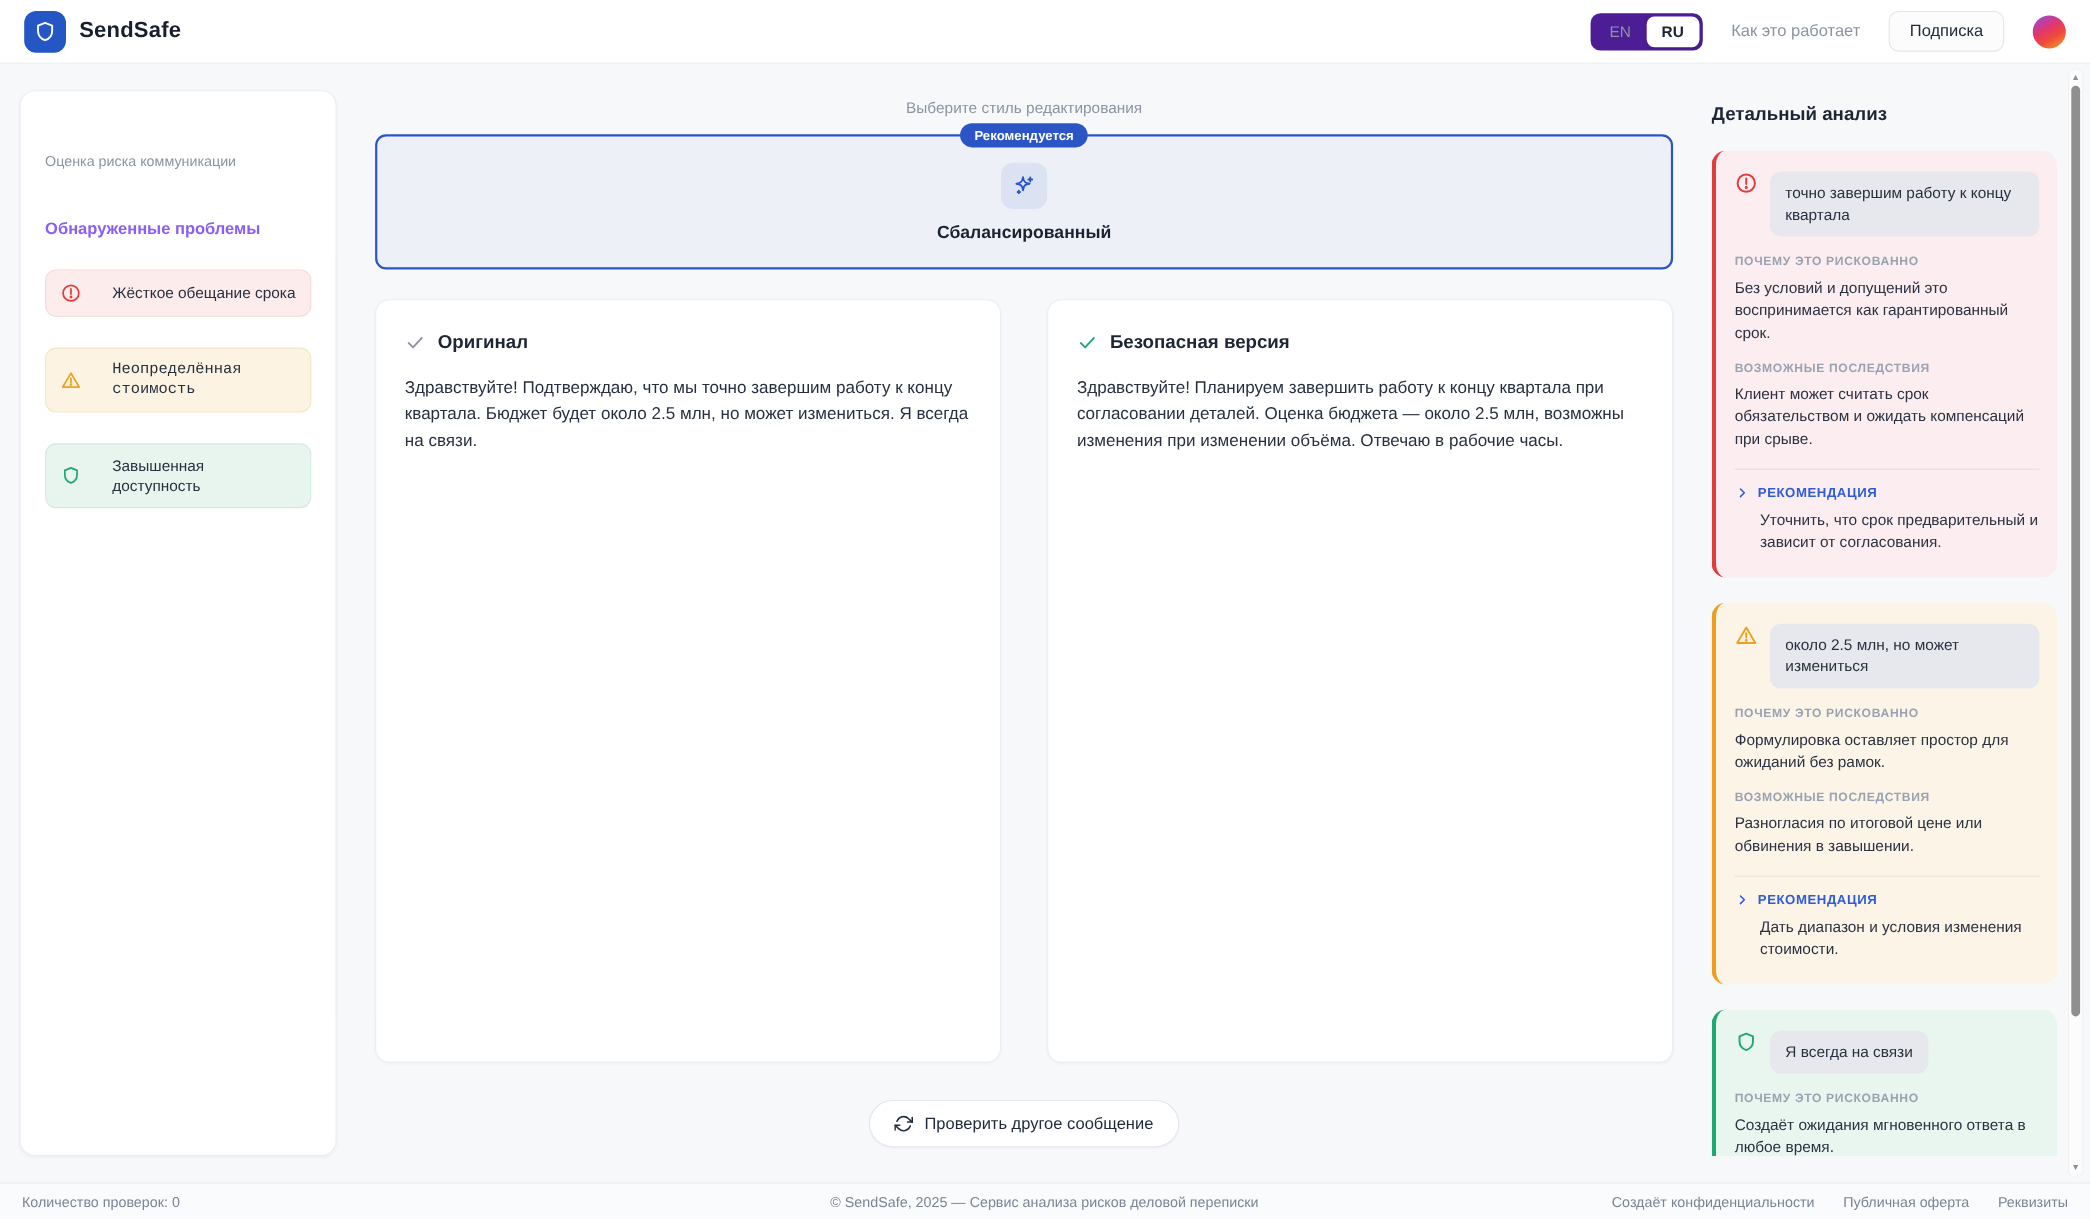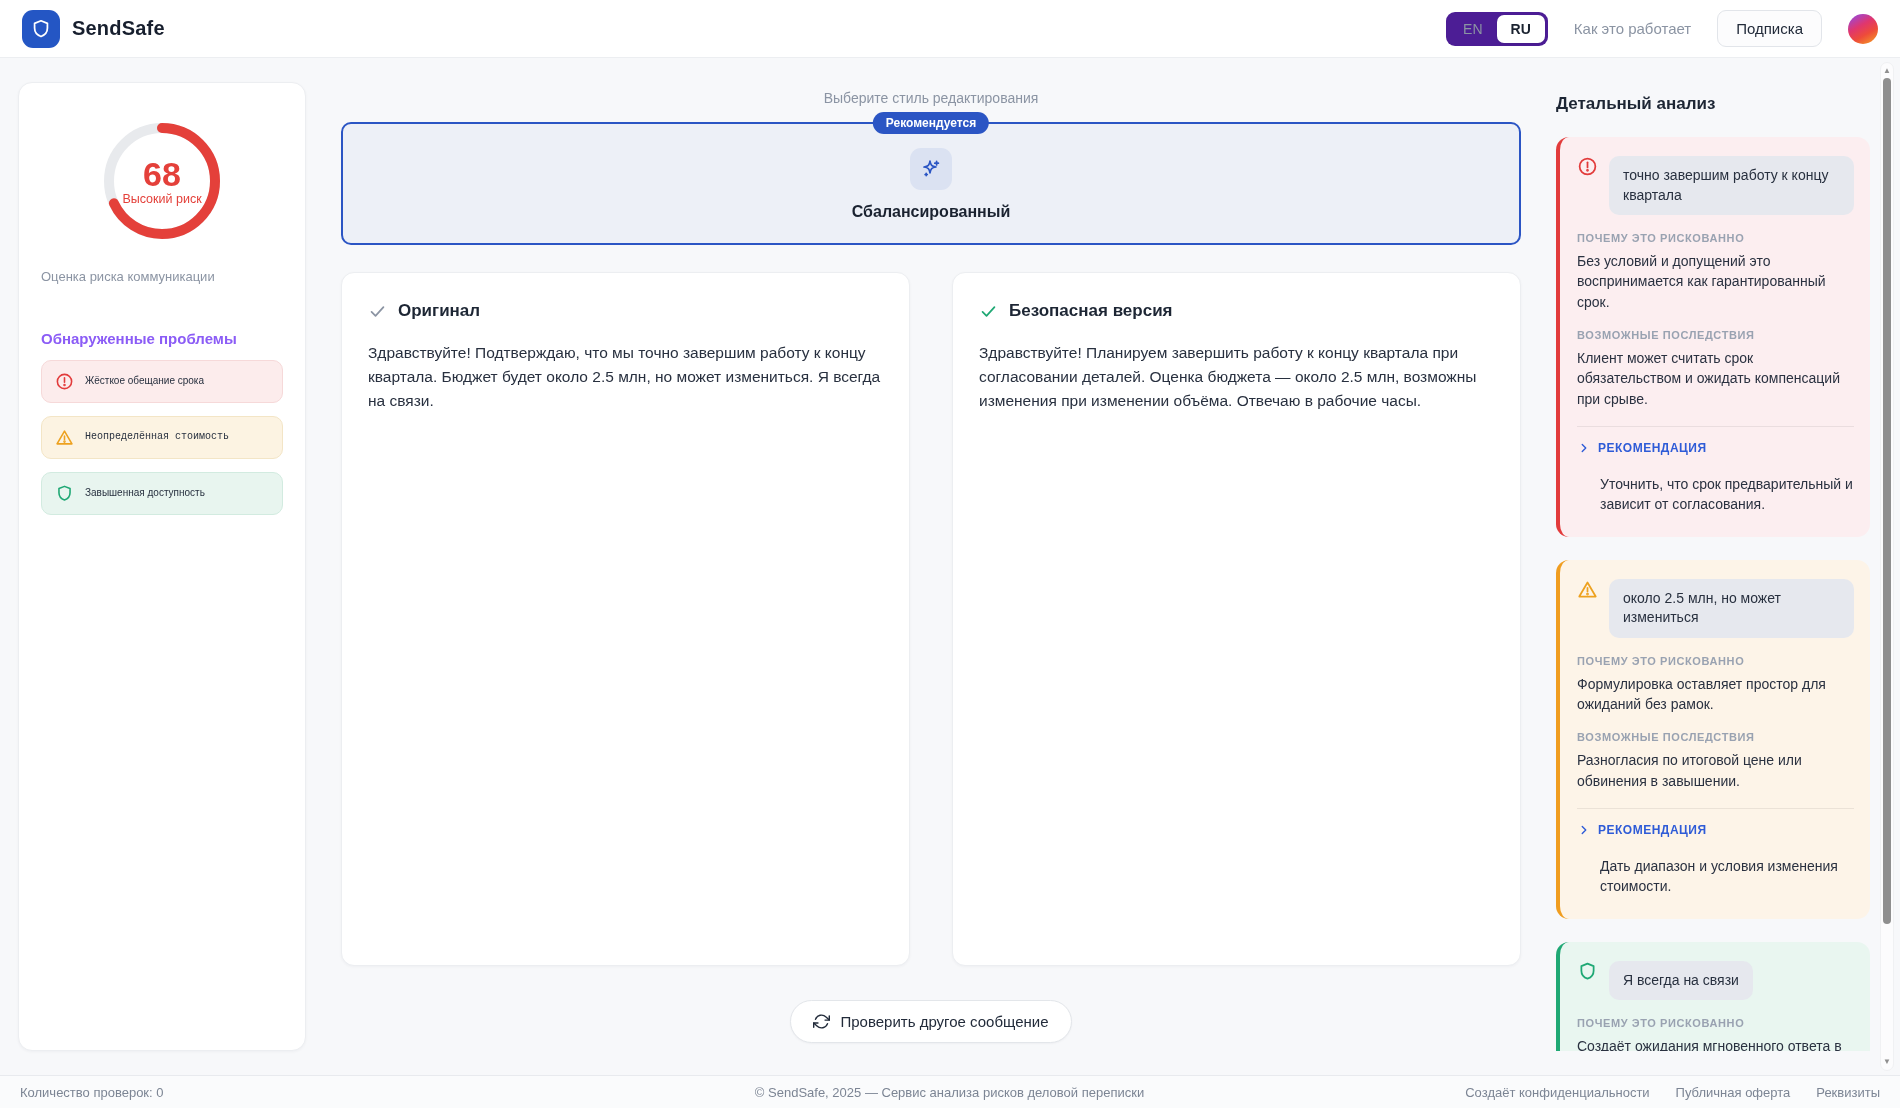--- a/index.html
+++ b/index.html
@@ -53,22 +53,22 @@
   .ring-wrap svg { display:block; }
   .ring-text {
     position:absolute; inset:0; display:flex; flex-direction:column;
     align-items:center; justify-content:center; gap:1px;
   }
   .score-num { font-size:34px; font-weight:bold; color:#e4403a; line-height:1; }
   .score-label { font-size:12.5px; color:#e4403a; }
   .score-caption { text-align:left; font-size:13px; color:#8b94a3; margin-top:26px; }
   .problems-title { font-size:15px; font-weight:bold; color:#8b5cf6; margin-top:46px; }
   .problem-pill {
-    display:flex; align-items:center; gap:11px; border-radius:10px;
-    padding:11px 13px; margin-top:13px; font-size:10px; color:#27303f; line-height:1.25;
+    display:flex; align-items:center; gap:28px; border-radius:10px;
+    padding:11px 13px; margin-top:28px; font-size:14px; color:#27303f; line-height:1.25;
   }
   .problem-pill.critical { background:#fcecec; border:1px solid #f6d9d9; }
   .problem-pill.warning  { background:#fcf3e2; border:1px solid #f3e5c6;font-family:Liberation Mono, monospace; }
   .problem-pill.info     { background:#e8f5ef; border:1px solid #d2ebe0; }
   .problem-pill .p-icon { flex:0 0 auto; display:flex; }
 
   
   .center-col { flex:1 1 auto; display:flex; flex-direction:column; min-width:0; }
   .style-title { text-align:center; font-size:14px; color:#8b94a3; margin-top:8px; }
   .style-card {
@@ -116,21 +116,21 @@
     font-size:14px; color:#28303f; line-height:1.4; flex:1 1 auto;
   }
   .an-label {
     font-size:11px; font-weight:bold; letter-spacing:0.6px; color:#99a2b1;
     margin-top:17px;
   }
   .an-body { font-size:14px; color:#2a3140; line-height:1.45; margin-top:7px; }
   .an-divider { height:1px; background:rgba(0,0,0,.07); margin:17px 0 14px; }
   .rec-row { display:flex; align-items:center; gap:7px; }
   .rec-label { font-size:12px; font-weight:bold; letter-spacing:0.5px; color:#2e5bd7; }
-  .rec-body { font-size:14px; color:#2a3140; line-height:1.45; margin-top:19px; padding-left:23px; }
+  .rec-body { font-size:14px; color:#2a3140; line-height:1.45; margin-top:7px; padding-left:23px; }
 
   
   .scrollbar-track {
     position:absolute; right:6px; top:4px; bottom:4px; width:14px;
     background:#fcfcfd; border-radius:7px; border:1px solid #f0f1f3;
   }
   .scroll-arrow { position:absolute; left:0; width:100%; text-align:center; font-size:8px; color:#8f8f8f; line-height:10px; }
   .scroll-arrow.up { top:3px; }
   .scroll-arrow.down { bottom:3px; }
   .scrollbar-thumb {
@@ -172,30 +172,20 @@
     </div>
     <div class="how-link">Как это работает</div>
     <button class="subscribe-btn">Подписка</button>
     <div class="avatar"></div>
   </div>
 </header>
 
 <div class="content">
 
   <aside class="left-card">
-    <div class="ring-wrap">
-      <svg width="124" height="124" viewBox="0 0 124 124">
-        <circle cx="62" cy="62" r="53" fill="none" stroke="#e8eaed" stroke-width="10"></circle>
-        <circle cx="62" cy="62" r="53" fill="none" stroke="#e4403a" stroke-width="10" stroke-linecap="round" stroke-dasharray="226.4 333" transform="rotate(-90 62 62)"></circle>
-      </svg>
-      <div class="ring-text">
-        <div class="score-num">68</div>
-        <div class="score-label">Высокий риск</div>
-      </div>
-    </div>
     <div class="score-caption">Оценка риска коммуникации</div>
 
     <div class="problems-title">Обнаруженные проблемы</div>
 
     <div class="problem-pill critical">
       <span class="p-icon">
         <svg class="icon" width="19" height="19" viewBox="0 0 24 24" fill="none" stroke="#e23b3b" stroke-width="2" stroke-linecap="round">
           <circle cx="12" cy="12" r="9"></circle>
             <line x1="12" y1="7.2" x2="12" y2="13"></line>
             <circle cx="12" cy="16.4" r="0.6" fill="#e23b3b"></circle>

